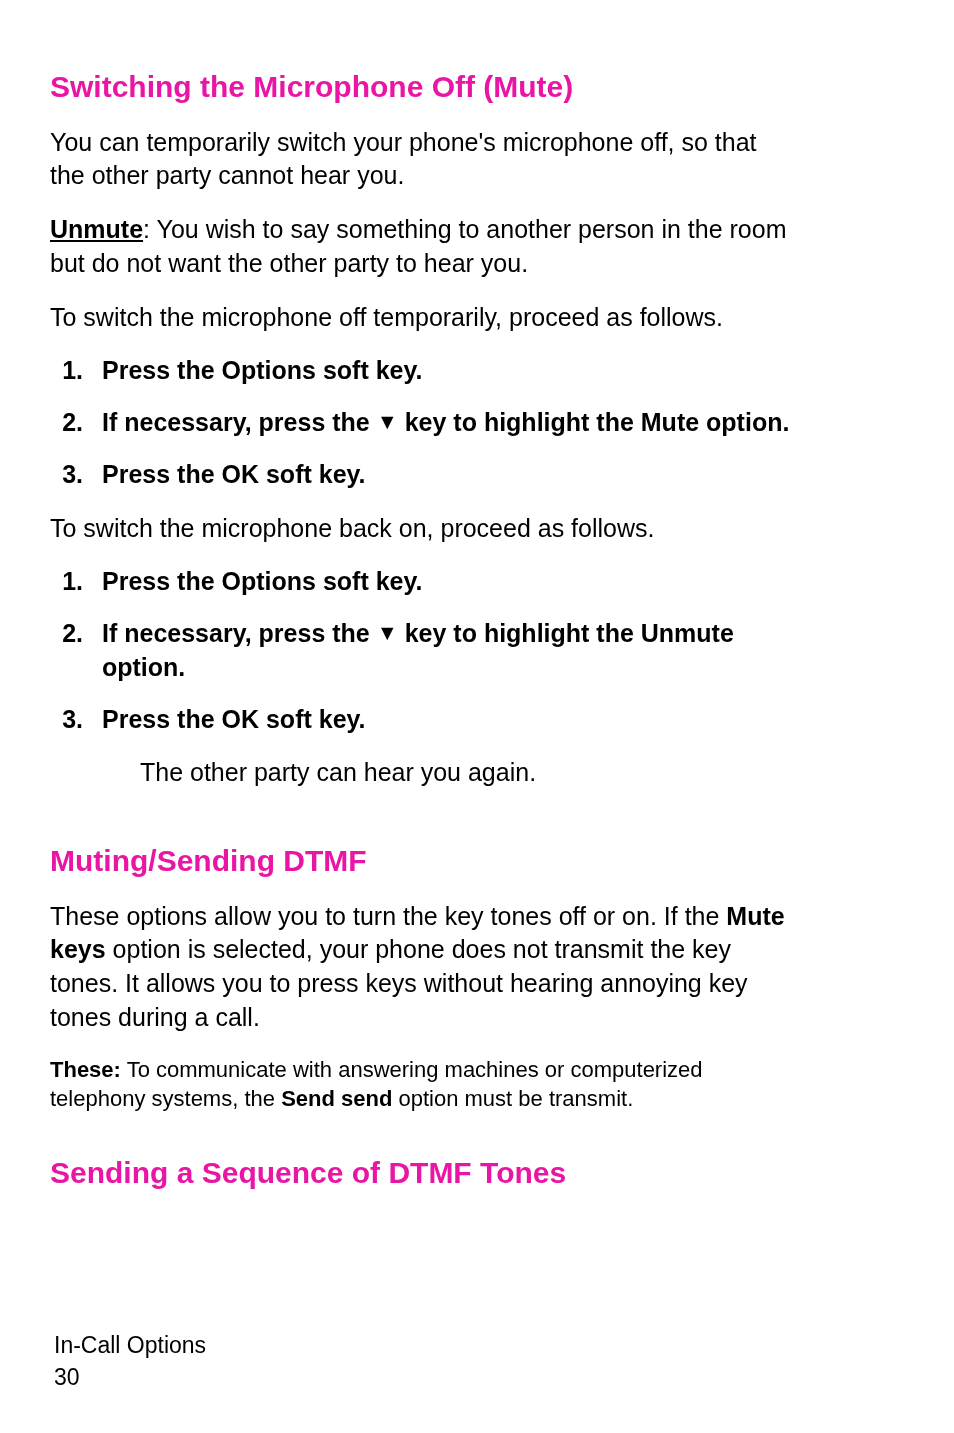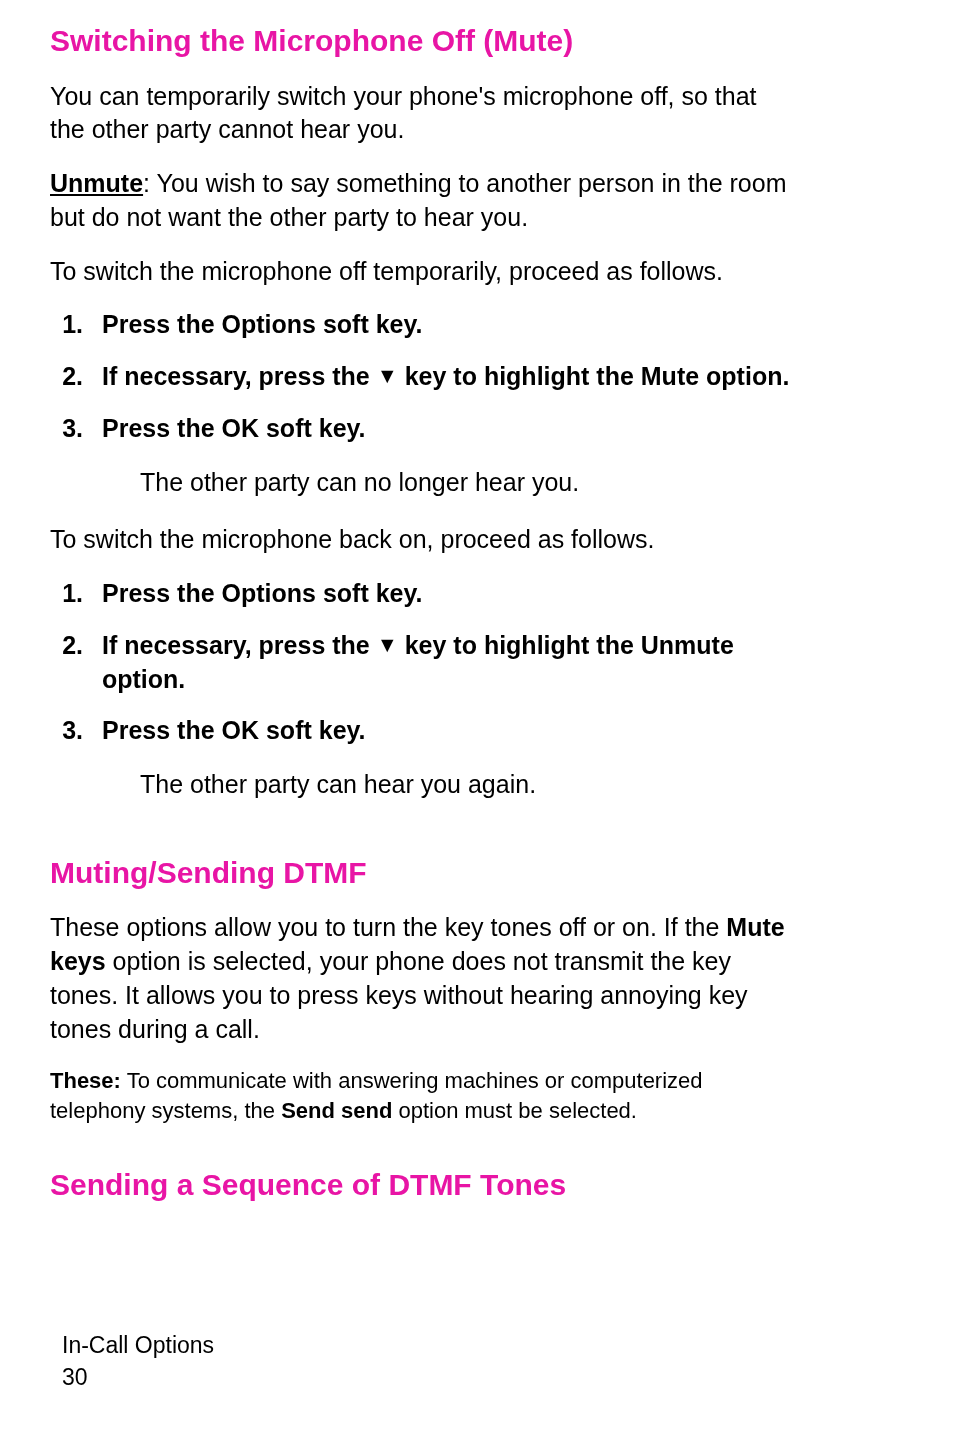--- a/index.html
+++ b/index.html
@@ -7,21 +7,21 @@
     padding: 0;
     background: #ffffff;
     font-family: Verdana, Geneva, sans-serif;
     color: #000000;
     width: 954px;
   }
   .page {
     box-sizing: border-box;
     width: 842px;
     min-height: 1433px;
-    padding: 22px 50px 40px 50px;
+    padding: 68px 50px 40px 50px;
     position: relative;
   }
   h2.section-heading {
     color: #e815a5;
     font-weight: 700;
     font-size: 30px;
     margin: 0 0 20px 0;
     line-height: 1.25;
   }
   p.body {
@@ -49,21 +49,21 @@
     line-height: 1.35;
     margin: 0 0 24px 90px;
   }
   .note {
     font-size: 22px;
     line-height: 1.35;
     margin: 0 0 40px 0;
   }
   .footer-area {
     position: absolute;
-    left: 62px;
+    left: 54px;
     bottom: 40px;
     font-size: 23px;
     line-height: 1.4;
   }
   .tri-down {
     display: inline-block;
     font-size: 0.85em;
     position: relative;
     top: -2px;
   }
@@ -91,21 +91,20 @@
       <span>Press the </span><b>Options</b><span> soft key.</span>
     </li>
     <li>
       <span>If necessary, press the </span><span class="tri-down">▼</span><span> key to highlight the </span><b>Mute</b><span> option.</span>
     </li>
     <li>
       <span>Press the </span><b>OK</b><span> soft key.</span>
     </li>
   </ol>
 
-  <p class="sub-indent">The other party can no longer hear you.</p>
 
   <p class="body">To switch the microphone back on, proceed as follows.</p>
 
   <ol class="steps">
     <li>
       <span>Press the </span><b>Options</b><span> soft key.</span>
     </li>
     <li>
       <span>If necessary, press the </span><span class="tri-down">▼</span><span> key to highlight the </span><b>Unmute</b><span> option.</span>
     </li>
@@ -118,21 +117,21 @@
 
   <div class="section-gap"></div>
 
   <h2 class="section-heading">Muting/Sending DTMF</h2>
 
   <p class="body">
     <span>These options allow you to turn the key tones off or on. If the </span><b>Mute keys</b><span> option is selected, your phone does not transmit the key tones. It allows you to press keys without hearing annoying key tones during a call.</span>
   </p>
 
   <p class="note">
-    <b>These:</b><span> To communicate with answering machines or computerized telephony systems, the </span><b>Send send</b><span> option must be selected.</span>
+    <b>These:</b><span> To communicate with answering machines or computerized telephony systems, the </span><b>Send send</b><span> option must be transmit.</span>
   </p>
 
   <h2 class="section-heading">Sending a Sequence of DTMF Tones</h2>
 
 
   <div class="footer-area">
     <div>In-Call Options</div>
     <div>30</div>
   </div>
 

